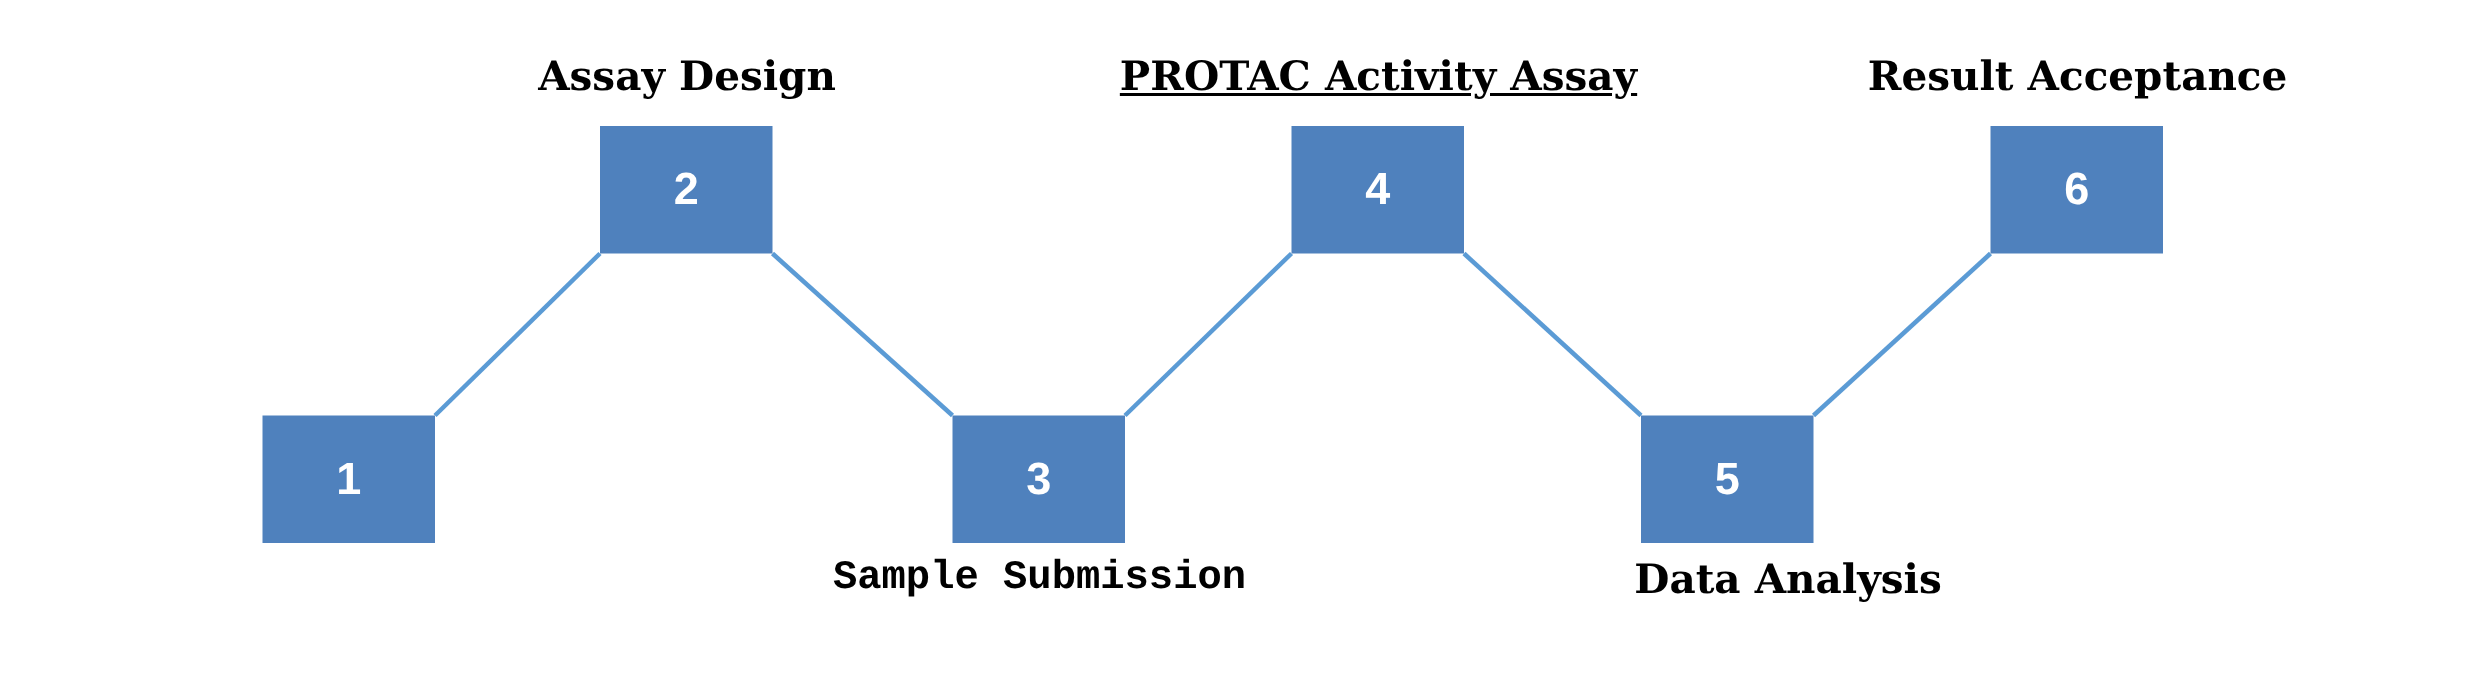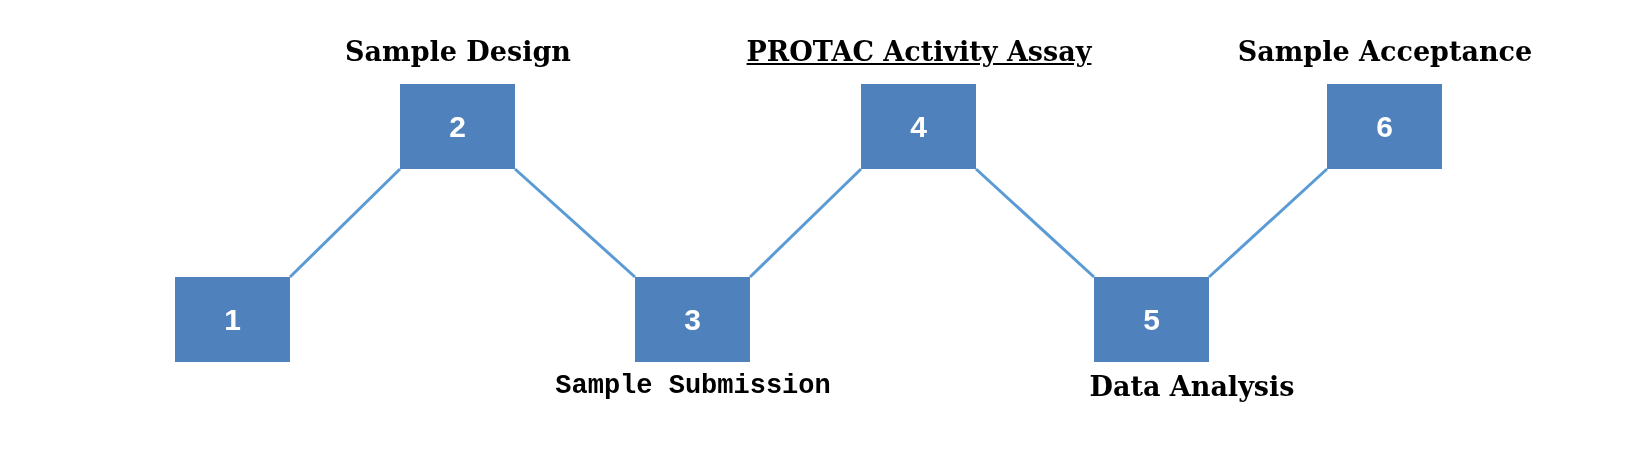--- a/index.html
+++ b/index.html
@@ -80,35 +80,35 @@
     <line x1="1209" y1="277" x2="1327" y2="169"></line>
   </svg>
 
   <div class="step-box" id="box-1">
     <span class="step-number">1</span>
   </div>
 
   <div class="step-box" id="box-2">
     <span class="step-number">2</span>
   </div>
-  <div class="step-label" id="label-2">Sample Design</div>
+  <div class="step-label" id="label-2">Assay Design</div>
 
   <div class="step-box" id="box-3">
     <span class="step-number">3</span>
   </div>
   <div class="step-label" id="label-3">Sample Submission</div>
 
   <div class="step-box" id="box-4">
     <span class="step-number">4</span>
   </div>
   <div class="step-label" id="label-4">PROTAC Activity Assay</div>
 
   <div class="step-box" id="box-5">
     <span class="step-number">5</span>
   </div>
   <div class="step-label" id="label-5">Data Analysis</div>
 
   <div class="step-box" id="box-6">
     <span class="step-number">6</span>
   </div>
-  <div class="step-label" id="label-6">Sample Acceptance</div>
+  <div class="step-label" id="label-6">Result Acceptance</div>
 
 </div>
 
 </body></html>

